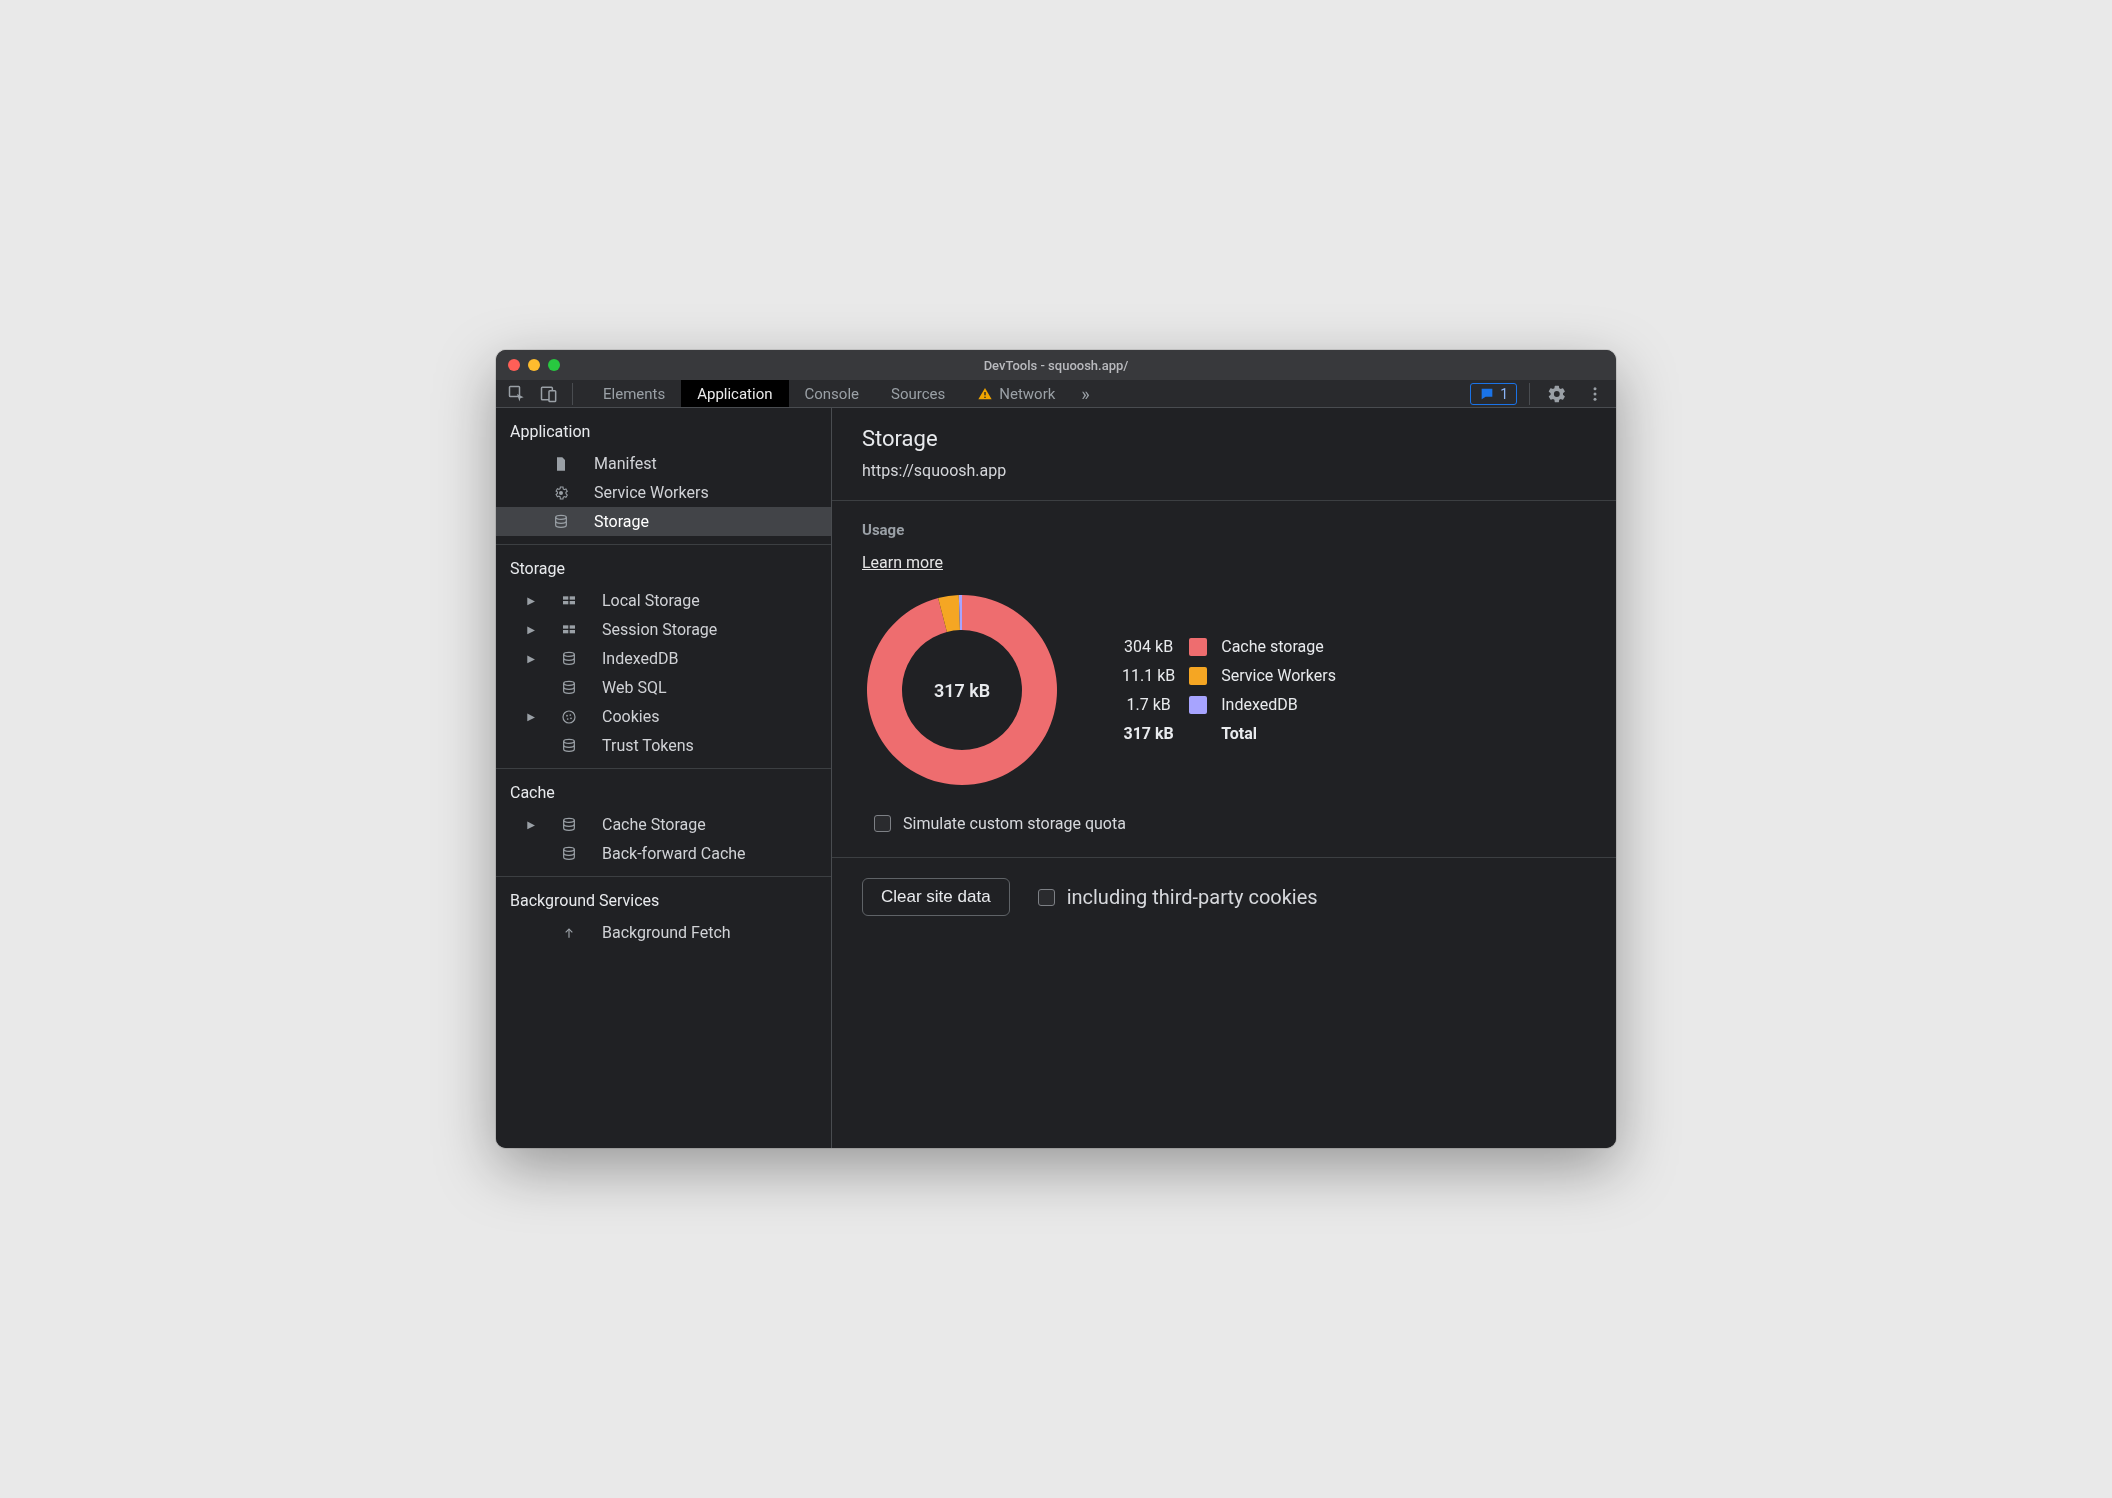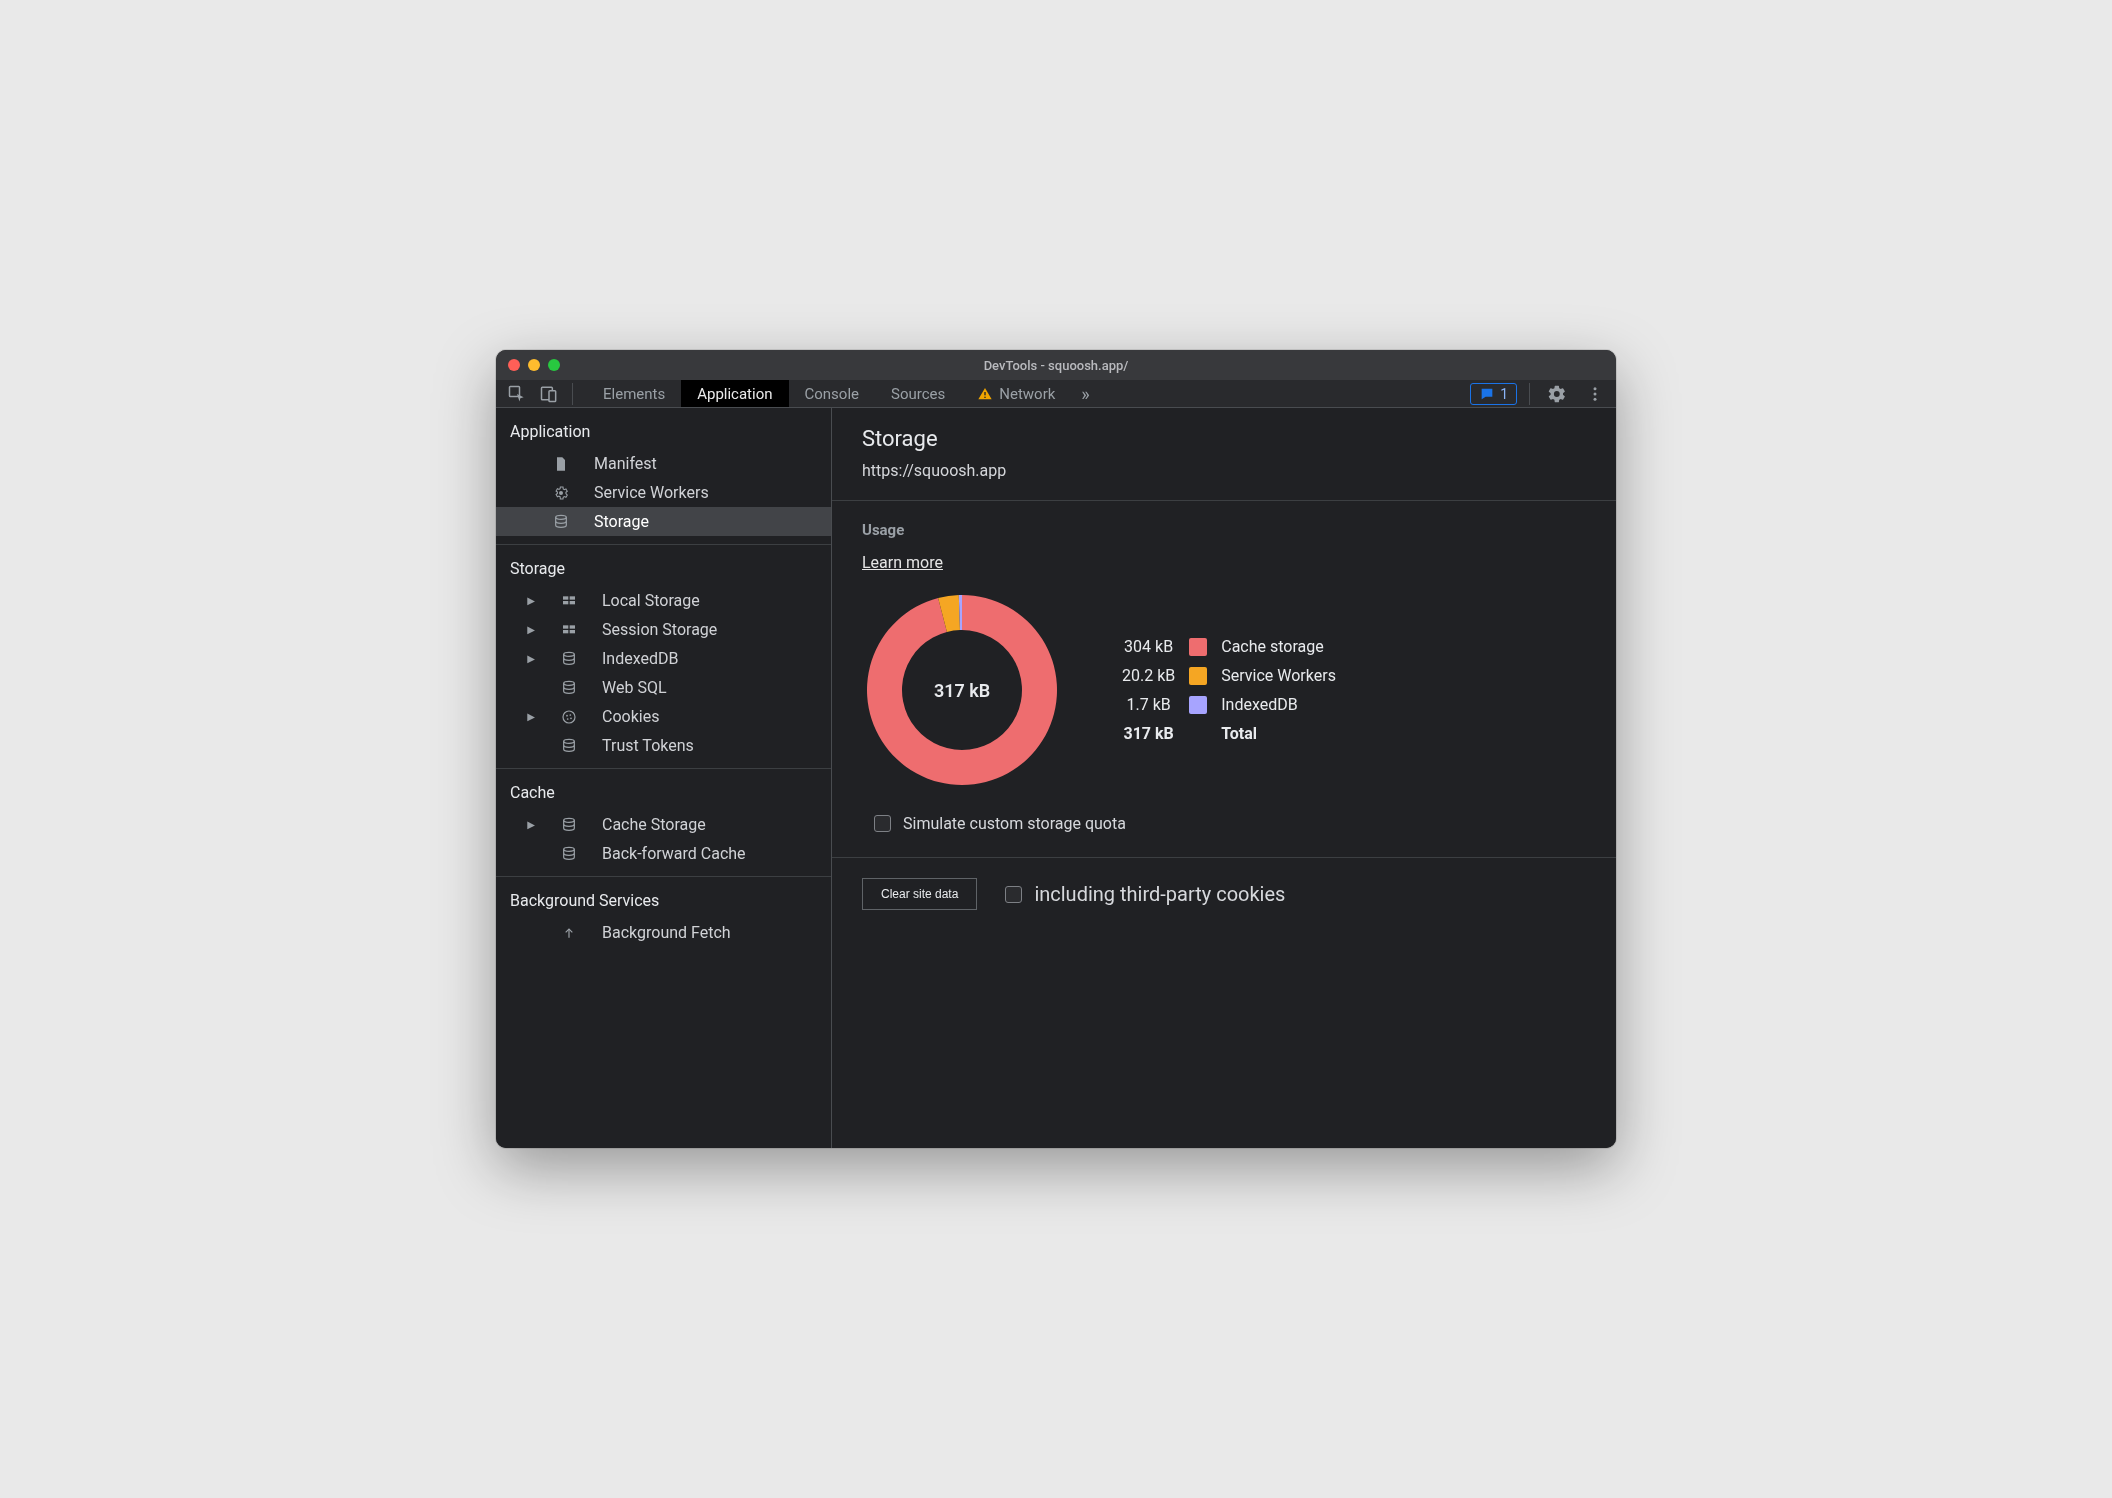--- a/index.html
+++ b/index.html
@@ -135,21 +135,21 @@
   .sim-row { display:flex; align-items:center; gap:12px; font-size:16px; color:#d6d8dc; padding-left:12px;}
   .chk {
     width:17px; height:17px; border:1.5px solid #7d8085; border-radius:3px; background:#2a2b2e;
     cursor:pointer; flex-shrink:0;
   }
   .clear-block {
     padding: 20px 30px; display:flex; align-items:center; gap:28px;
   }
   .btn {
     background:transparent; border:1px solid #5f6367; color:#e8eaed;
-    padding:8px 18px; border-radius:0; font-size:12px; cursor:pointer;
+    padding:8px 18px; border-radius:6px; font-size:17px; cursor:pointer;
   }
   .chk-row { display:flex; align-items:center; gap:12px; font-size:20px; color:#d6d8dc; }
   
   svg { display:block; }
 </style>
 </head>
 <body>
 
 <div class="window">
 
@@ -401,21 +401,21 @@
                 <path d="M 76.14094121779746 8.044873367346156 A 95 95 0 0 1 96.79753100288795 5.053993278692673 L 97.97738800182397 40.03410101812169 A 60 60 0 0 0 84.93112076913525 41.923077916218624 Z" fill="#f5a623"></path>
                 <path d="M 96.79753100288795 5.053993278692673 A 95 95 0 0 1 99.99999999999999 5 L 99.99999999999999 40 A 60 60 0 0 0 97.97738800182397 40.03410101812169 Z" fill="#a7a4ff"></path>
               </svg>
             <div class="donut-center">317 kB</div>
           </div>
           <div class="legend">
             <div class="val">304 kB</div>
             <div class="swatch" style="background:#ee6d6f"></div>
             <div class="lbl">Cache storage</div>
 
-            <div class="val">20.2 kB</div>
+            <div class="val">11.1 kB</div>
             <div class="swatch" style="background:#f5a623"></div>
             <div class="lbl">Service Workers</div>
 
             <div class="val">1.7 kB</div>
             <div class="swatch" style="background:#a7a4ff"></div>
             <div class="lbl">IndexedDB</div>
 
             <div class="val" style="font-weight:700">317 kB</div>
             <div></div>
             <div class="lbl" style="font-weight:700">Total</div>

